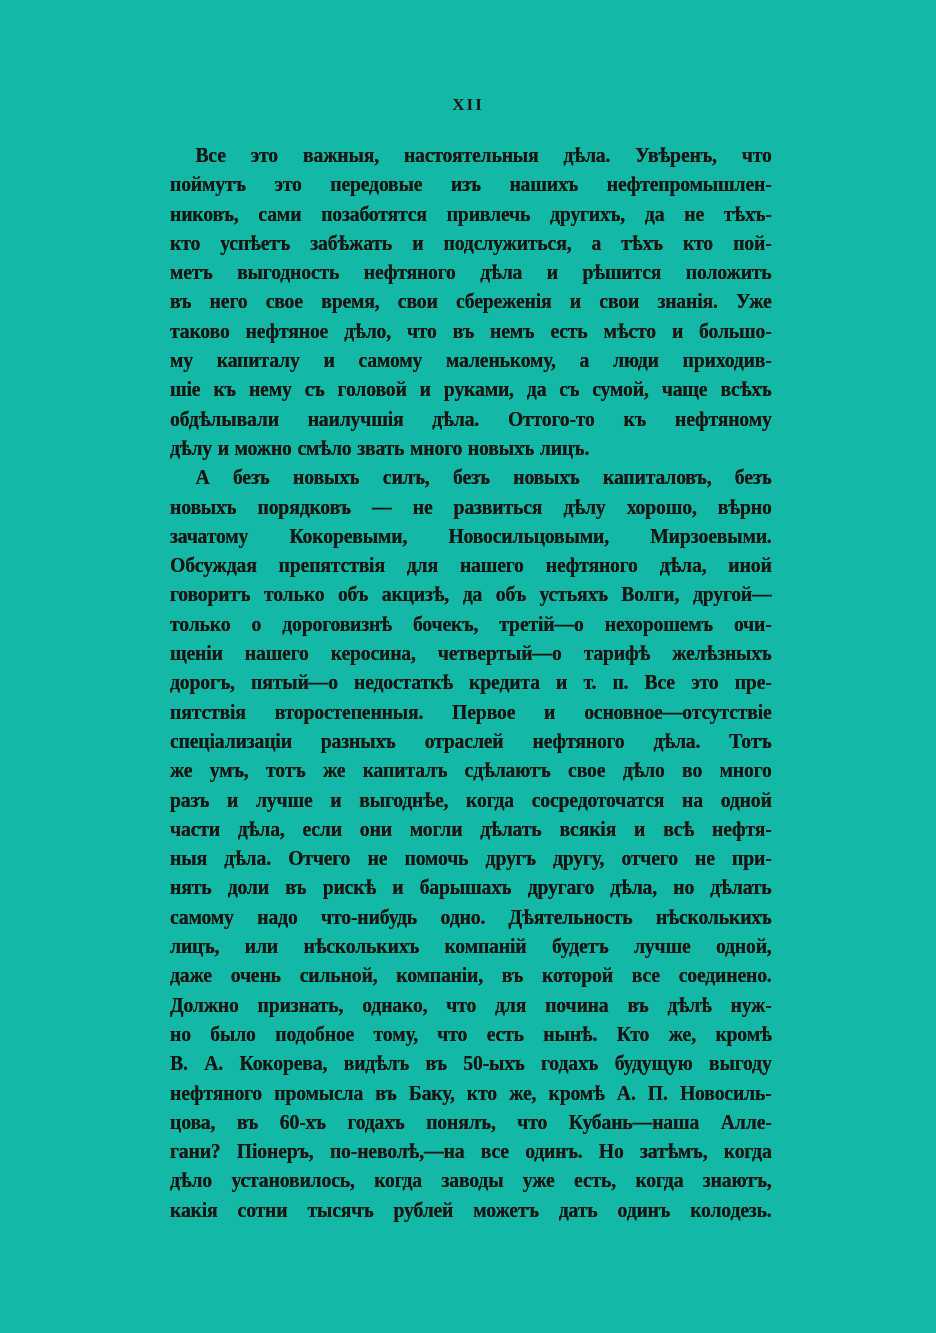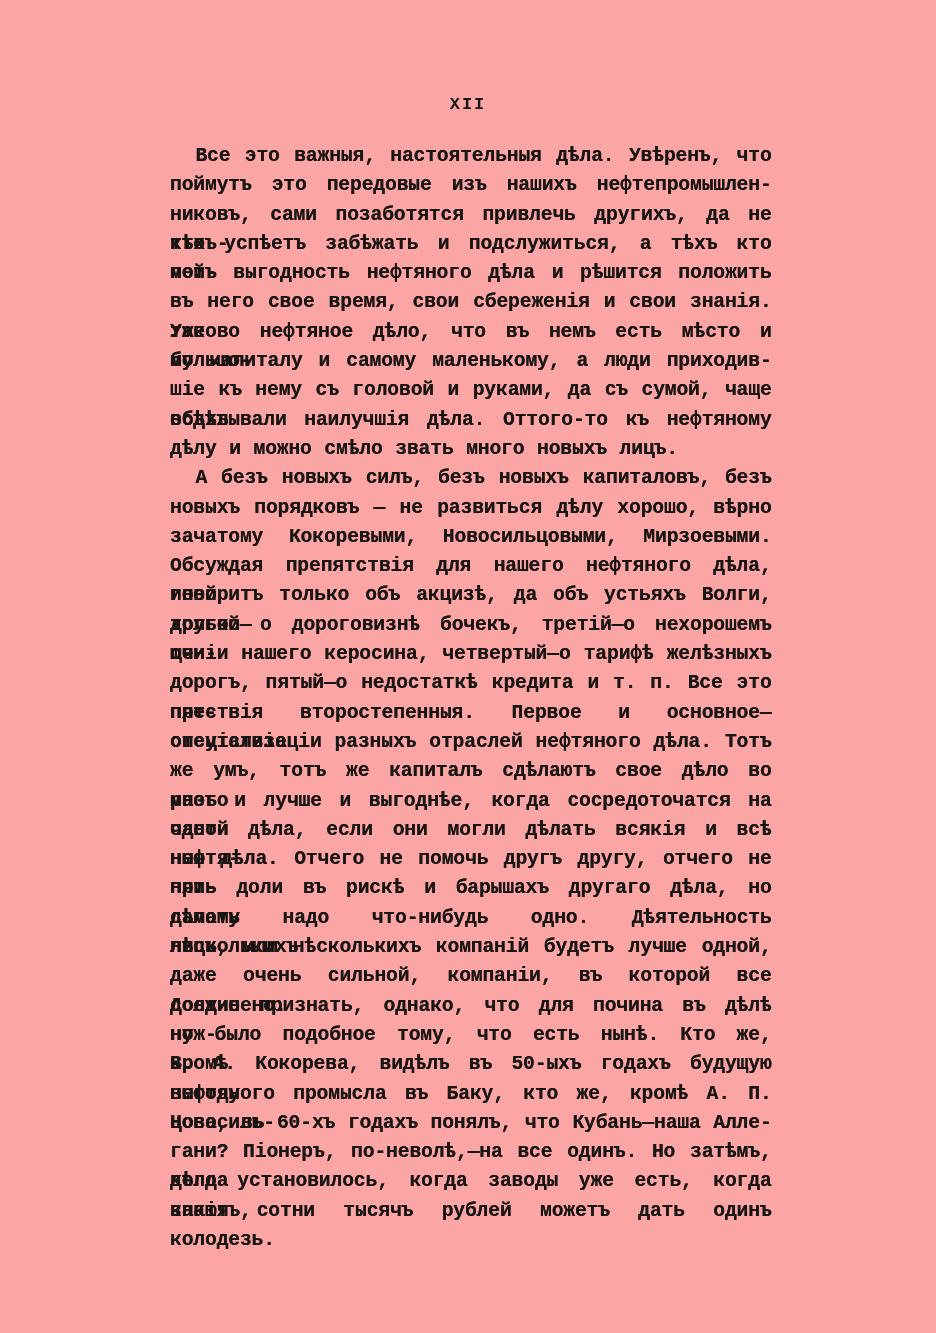--- a/index.html
+++ b/index.html
@@ -4,23 +4,23 @@
 <style>
   html, body {
     margin: 0;
     padding: 0;
     background: #ffffff;
   }
   .book-page {
     position: relative;
     width: 936px;
     height: 1333px;
-    background: #fca5a5;
+    background: #14b8a6;
     overflow: hidden;
-    font-family: Liberation Mono, monospace;
+    font-family: Liberation Serif, serif;
     color: #181512;
   }
   .page-number {
     position: absolute;
     top: 95px;
     left: 0;
     width: 936px;
     text-align: center;
     font-size: 17px;
     font-weight: bold;

